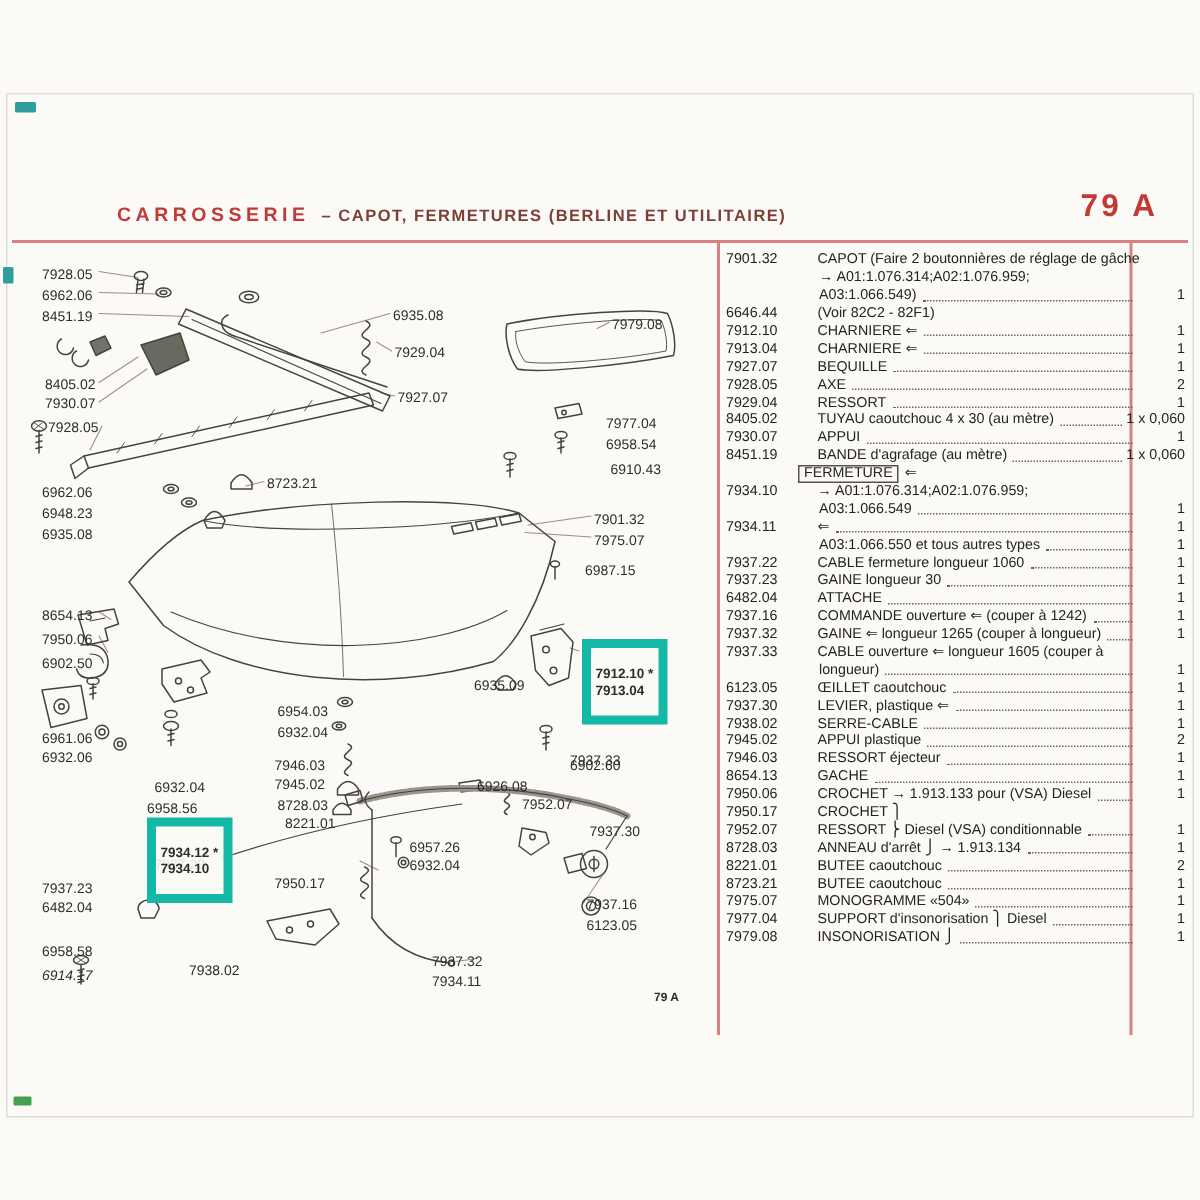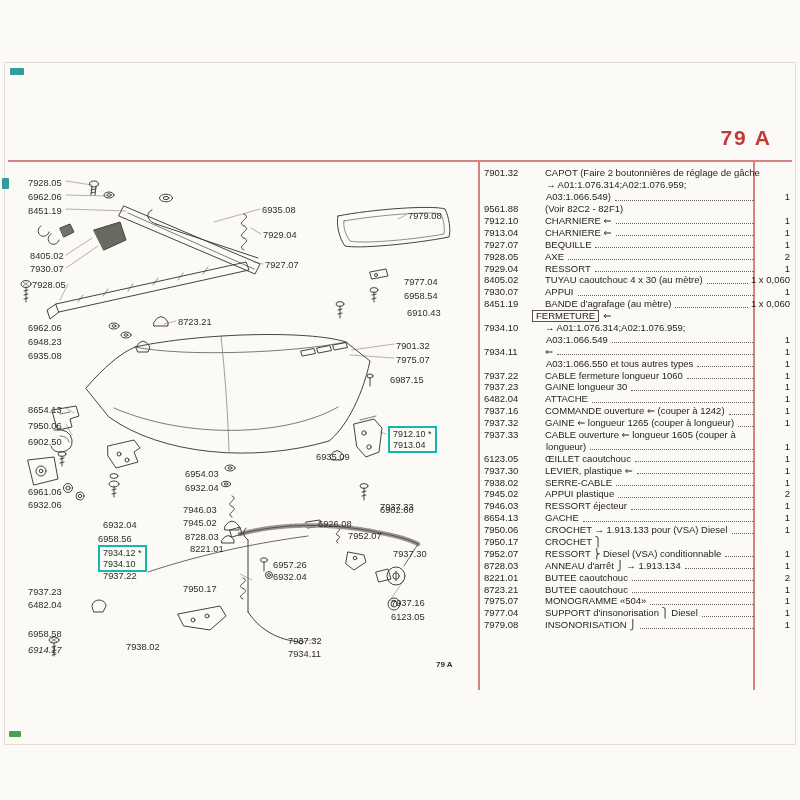--- a/index.html
+++ b/index.html
@@ -27,21 +27,21 @@
 
   .rule-h{position:absolute;left:8px;top:160px;width:784px;height:2px;background:#d98084;}
   .rule-v-main{position:absolute;left:478px;top:160px;width:2px;height:530px;background:#d98084;}
   .rule-v-qty{position:absolute;left:753px;top:160px;width:1.5px;height:530px;background:#d98084;}
 
   .diagram{position:absolute;left:8px;top:164px;width:470px;height:525px;}
   .diagram svg{position:absolute;left:0;top:0;}
   .dlabels{position:absolute;left:0;top:0;width:470px;height:525px;}
   .dlabel{position:absolute;font-size:9.3px;color:#2e2d28;white-space:nowrap;line-height:10px;}
   .dlabel.small{font-size:8px;font-weight:bold;}
-  .dbox{position:absolute;border:2px solid #14b8a6;padding:1px 3px;background:rgba(251,250,246,0.88);}
+  .dbox{position:absolute;border:6px solid #14b8a6;padding:12px 3px;background:rgba(251,250,246,0.88);font-weight:bold;}
   .dboxline{font-size:9px;line-height:10.5px;color:#2e2d28;white-space:nowrap;}
 
   .plist{position:absolute;left:484px;top:167px;width:306px;font-size:9.5px;}
   .prow{display:flex;align-items:flex-end;height:11.9px;line-height:11.5px;white-space:nowrap;}
   .pref{flex:0 0 44px;}
   .pdesc{margin-left:17px;}
   .prow.indent .pdesc{margin-left:18px;}
   .pleader{flex:1 1 auto;border-bottom:1.4px dotted #6b675d;margin:0 3px 2px 4px;min-width:4px;}
   .pfill{flex:1 1 auto;}
   .pqty{flex:0 0 auto;min-width:32px;text-align:right;}
@@ -53,20 +53,23 @@
 
 <div class="page">
   <div class="page-edge edge-top"></div>
   <div class="page-edge edge-bottom"></div>
   <div class="page-edge edge-left"></div>
   <div class="page-edge edge-right"></div>
   <div class="scan-mark mark1"></div>
   <div class="scan-mark mark2"></div>
   <div class="scan-mark mark3"></div>
 
+  <div class="header">
+    <span class="section-title">CARROSSERIE</span><span class="title-rest">–  CAPOT,  FERMETURES  (BERLINE  ET  UTILITAIRE)</span>
+  </div>
   <div class="page-code">79 A</div>
 
   <div class="rule-h"></div>
   <div class="rule-v-main"></div>
   <div class="rule-v-qty"></div>
 
   <div class="diagram">
     <svg viewBox="0 0 470 525" width="470" height="525" xmlns="http://www.w3.org/2000/svg">
       <g stroke="#44433d" stroke-width="1" fill="none" stroke-linecap="round" stroke-linejoin="round">
         <g stroke="#969284" stroke-width="0.7">
@@ -277,21 +280,21 @@
           <span class="pdesc">→ A01:1.076.314;A02:1.076.959;</span>
           <span class="pfill"></span>
         </div>
         <div class="prow indent">
           <span class="pref"></span>
           <span class="pdesc">A03:1.066.549)</span>
           <span class="pleader"></span>
           <span class="pqty">1</span>
         </div>
         <div class="prow">
-          <span class="pref">9561.88</span>
+          <span class="pref">6646.44</span>
           <span class="pdesc">(Voir 82C2 - 82F1)</span>
           <span class="pfill"></span>
         </div>
         <div class="prow">
           <span class="pref">7912.10</span>
           <span class="pdesc">CHARNIERE ⇐</span>
           <span class="pleader"></span>
           <span class="pqty">1</span>
         </div>
         <div class="prow">

